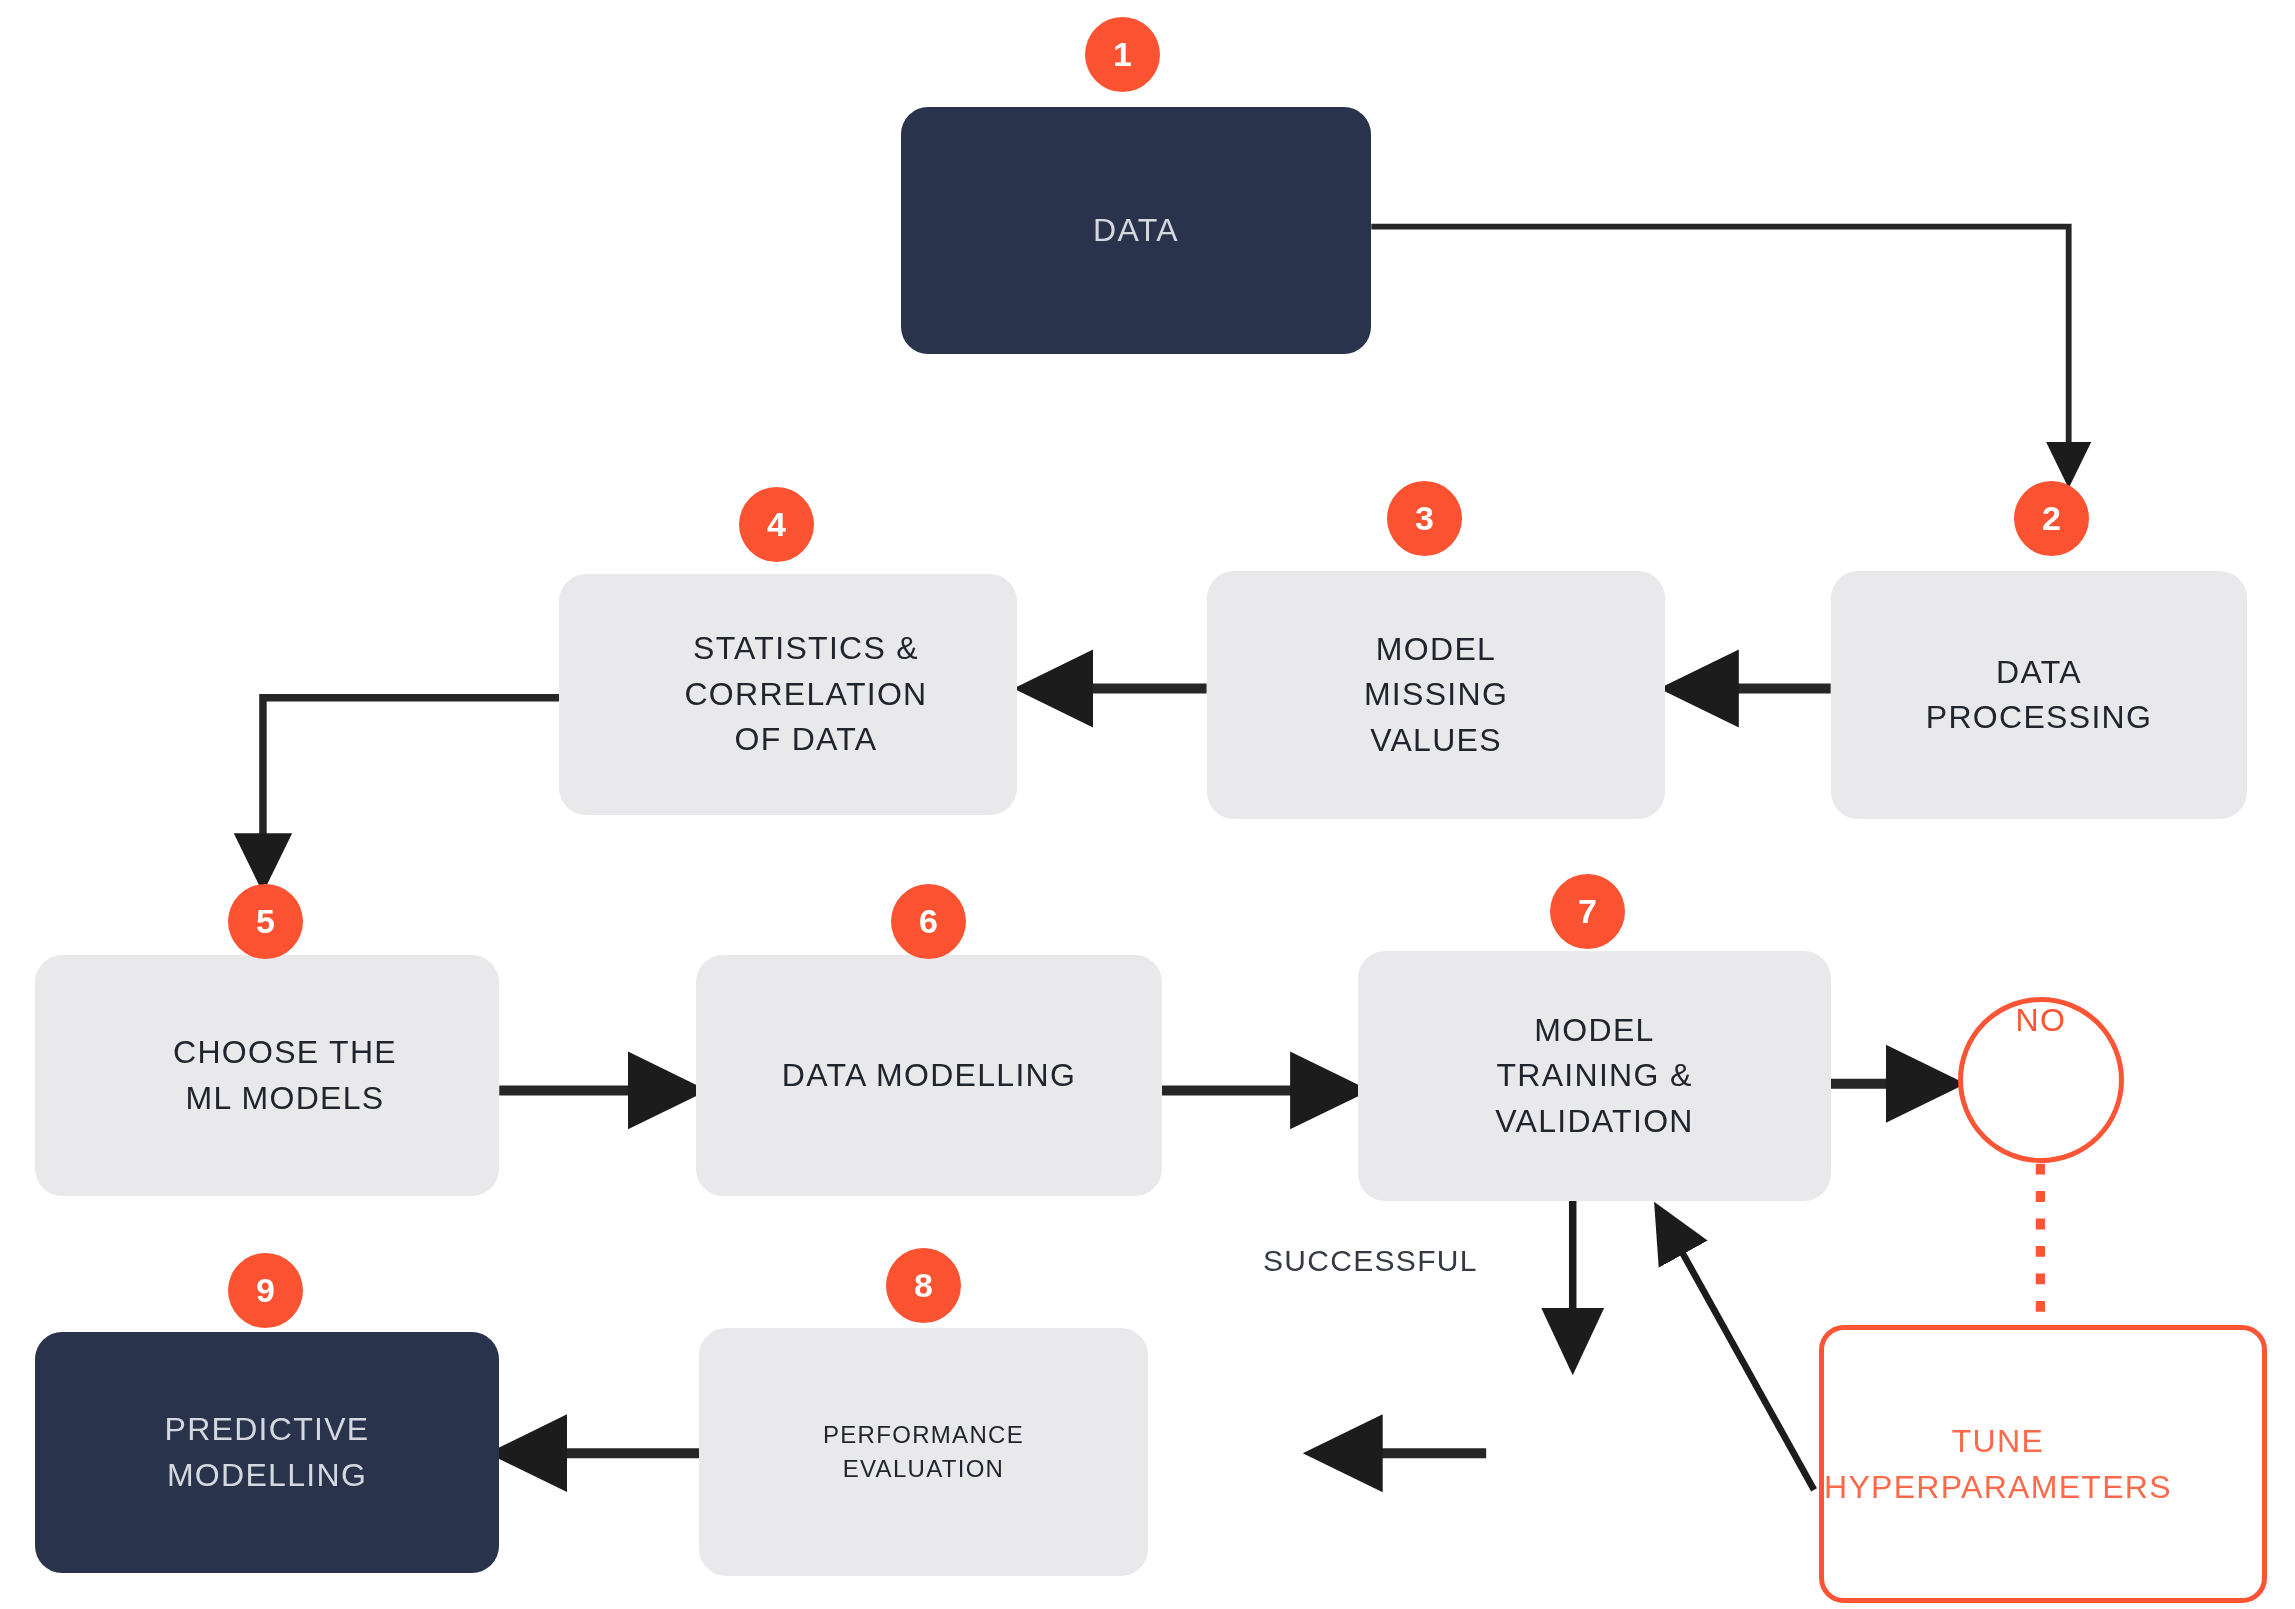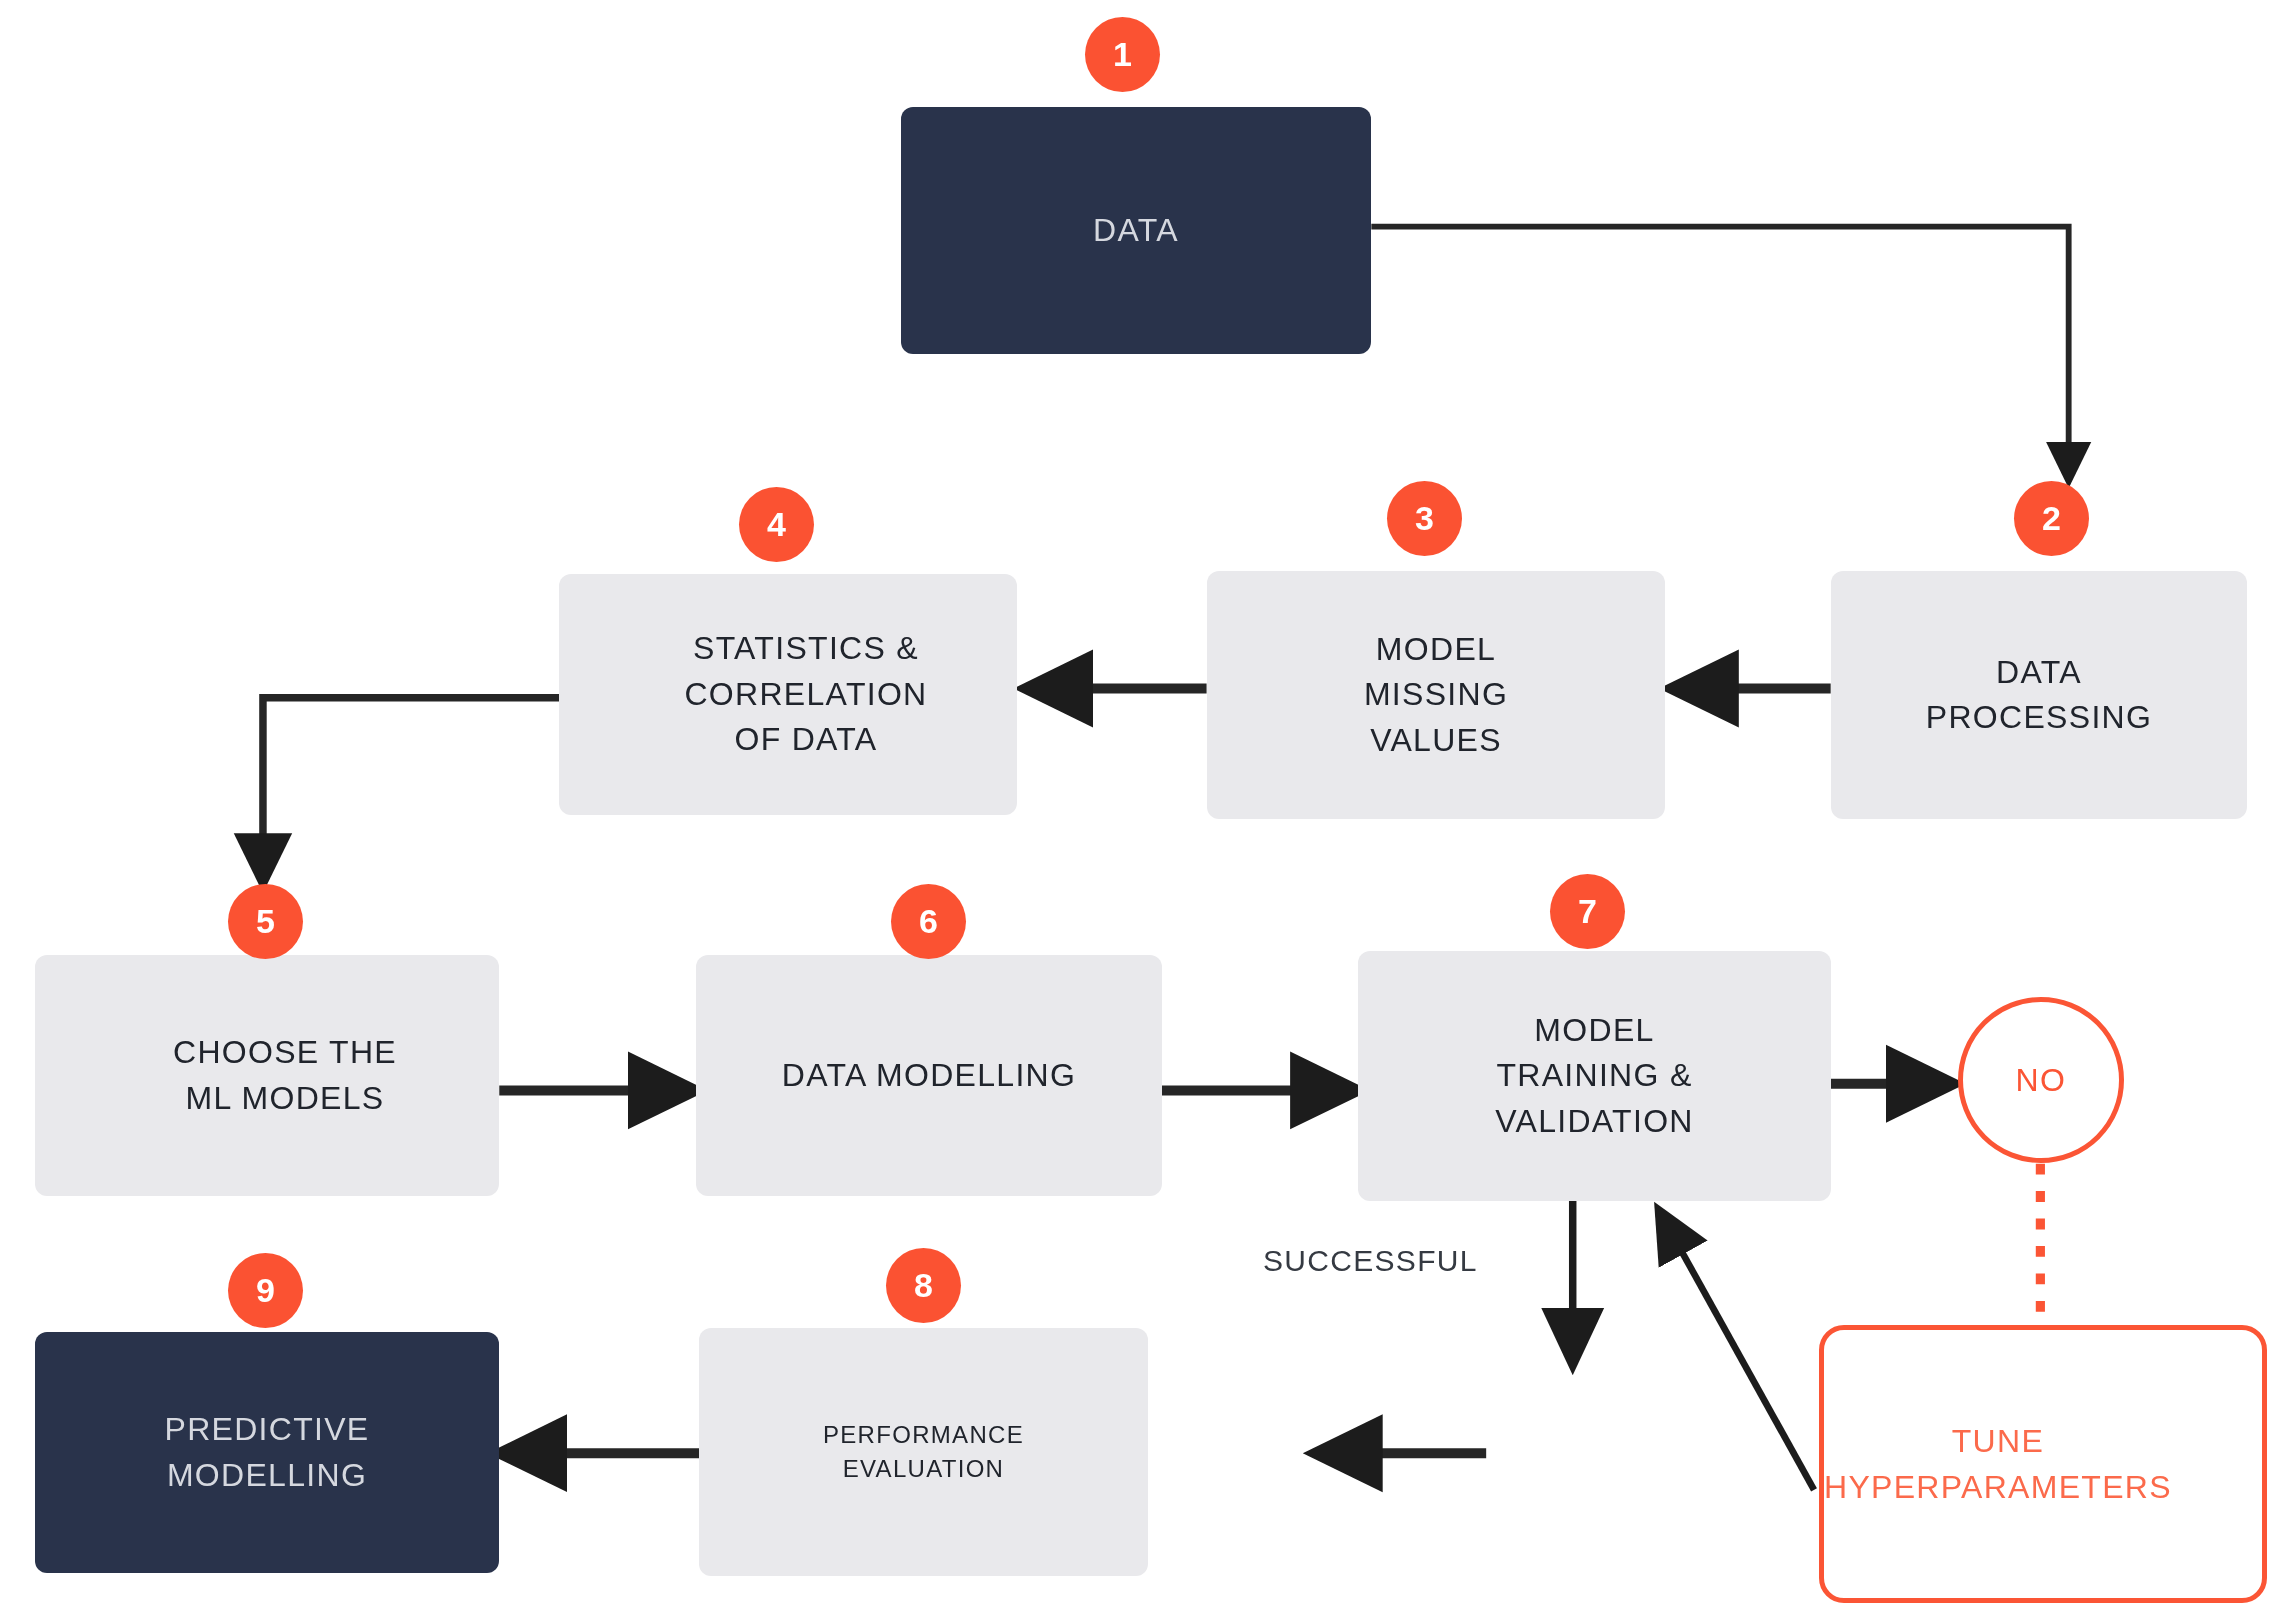--- a/index.html
+++ b/index.html
@@ -29,21 +29,21 @@
   }
 
   
   .node {
     position: absolute;
     box-sizing: border-box;
     display: flex;
     align-items: center;
     justify-content: center;
     text-align: center;
-    border-radius: 12px;
+    border-radius: 27px;
     letter-spacing: 1.3px;
     line-height: 1.42;
   }
   .node.light {
     background: #e9e9ec;
     color: #20242c;
   }
   .node.dark {
     background: #29334b;
     color: #d5d8df;
@@ -52,21 +52,20 @@
     white-space: pre-line;
     padding: 0 15px;
   }
 
   
   .decision {
     position: absolute;
     box-sizing: border-box;
     border-radius: 50%;
     display: flex;
-    align-items: center;
     justify-content: center;
     background: #ffffff;
     letter-spacing: 1.5px;
   }
   .decision.no {
     border: 5px solid #fb5535;
     color: #fb5535;
   }
   .decision.yes {
     border: 5.8px solid #00c7a2;

